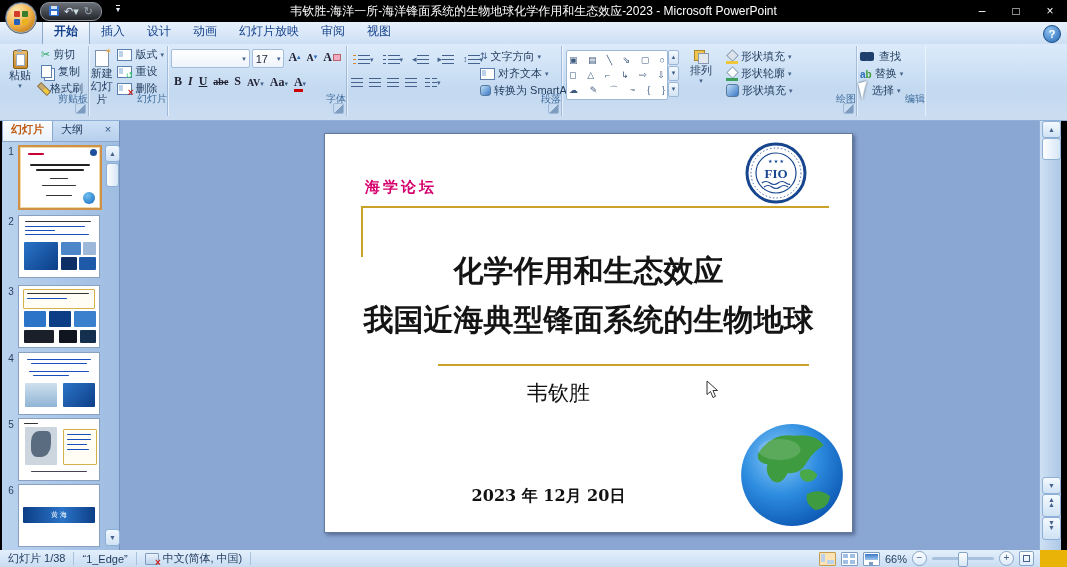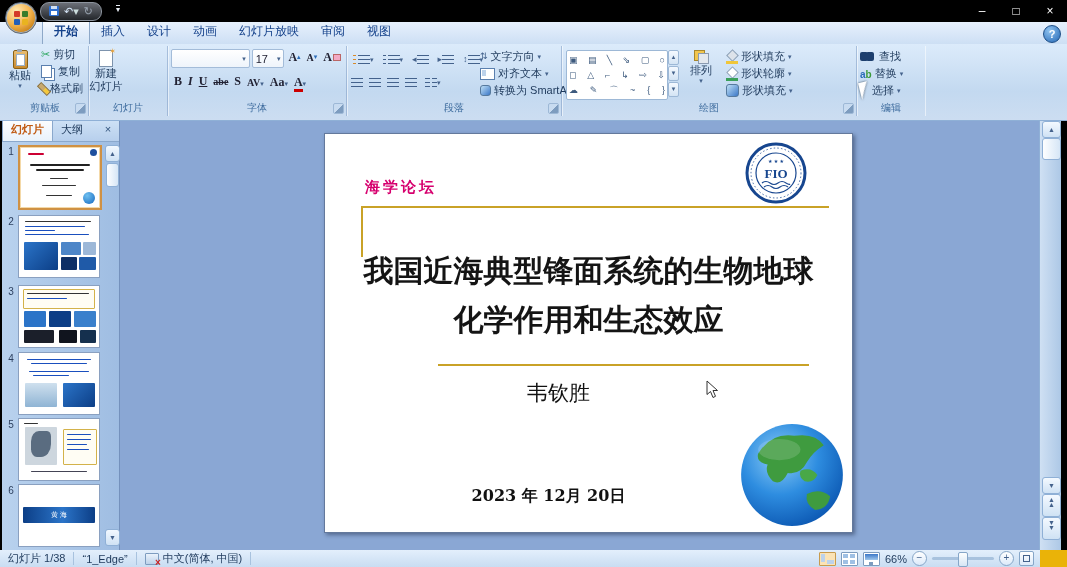--- a/index.html
+++ b/index.html
@@ -29,21 +29,21 @@
   .tabs{position:absolute;left:42px;top:0;display:flex;height:22px;align-items:flex-end;font-size:12px;color:#15428b}
   .tab{padding:3px 11px 4px;white-space:nowrap}
   .tab.active{background:linear-gradient(#fdfeff,#e6effb 45%,#d4e5f7);border:1px solid #8ea8c8;border-bottom:none;
       border-radius:3px 3px 0 0;font-weight:bold}
   .helpbtn{position:absolute;right:6px;top:3px;width:16px;height:16px;border-radius:50%;color:#fff;font-size:11px;
       font-weight:bold;text-align:center;line-height:16px;background:radial-gradient(circle at 35% 30%,#8fc3f0,#2467b5);border:1px solid #1c4d86}
   
   .ribbon{position:absolute;top:44px;left:0;right:0;height:74px;border-bottom:1px solid #8fb0d6;
       background:linear-gradient(#dcebfb,#c3d9f0 62%,#ccddf1);display:flex;padding:2px 0 0 2px;z-index:20}
   .grp{position:relative;height:70px;border-right:1px solid rgba(125,155,195,.55);box-shadow:1px 0 0 rgba(255,255,255,.55)}
-  .grp-l{position:absolute;bottom:1px;left:0;right:0;text-align:center;font-size:10px;color:#3e6c9e;white-space:nowrap}
+  .grp-l{position:absolute;bottom:10px;left:0;right:0;text-align:right;font-size:10px;color:#3e6c9e;white-space:nowrap}
   .dlgl{position:absolute;right:2px;bottom:2px;width:9px;height:9px;border:1px solid #9db8d6;border-radius:2px;
       background:linear-gradient(135deg,transparent 55%,#7d9cbf 55%)}
   .sb{display:flex;align-items:center;gap:3px;font-size:11px;color:#1e395b;height:17px;padding:0 3px;white-space:nowrap}
   .bb{display:flex;flex-direction:column;align-items:center;font-size:11px;color:#1e395b;padding-top:4px;line-height:13px;text-align:center}
   .dd{font-size:7px;color:#44628c;line-height:1}
   .combo{display:flex;align-items:center;justify-content:space-between;height:17px;background:linear-gradient(#fff,#eef4fb);
       border:1px solid #a3bcd9;border-radius:2px;font-size:11px;color:#223;padding:0 3px}
   
   .i-paste{width:13px;height:17px;background:linear-gradient(#e9bd71,#c88a2e);border:1px solid #8a6014;border-radius:2px;position:relative}
   .i-paste:before{content:"";position:absolute;left:2px;top:3px;right:2px;bottom:2px;background:#fff;border:1px solid #9aafc6}
@@ -167,20 +167,21 @@
 
 <div class="window">
 
   <div class="titlebar">
     <div class="qat">
       <span class="qat-btn"><span class="floppy"></span></span>
       <span><span>↶</span><span class="dd" style="color:#cdd">▾</span></span>
       <span class="dim"><span>↻</span></span>
     </div>
     <span class="qat-custom">▾</span>
+    <div class="title-text">韦钦胜-海洋一所-海洋锋面系统的生物地球化学作用和生态效应-2023 - Microsoft PowerPoint</div>
     <div class="win-controls">
       <span class="wc">–</span>
       <span class="wc">□</span>
       <span class="wc">×</span>
     </div>
   </div>
   <div class="office-btn">
     <span class="ob ob1"></span>
     <span class="ob ob2"></span>
     <span class="ob ob3"></span>
@@ -227,20 +228,35 @@
       <div class="grp-l">剪贴板</div>
       <span class="dlgl"></span>
     </div>
 
     <div class="grp" style="width:78px">
       <div style="display:flex">
         <div class="bb" style="width:34px">
           <span class="i-page i-star"></span>
           <span>新建</span>
           <span>幻灯片</span>
+        </div>
+        <div>
+          <div class="sb">
+              <span class="i-box"></span>
+              <span>版式</span>
+              <span class="dd">▾</span>
+            </div>
+          <div class="sb">
+              <span class="i-box i-reset"></span>
+              <span>重设</span>
+            </div>
+          <div class="sb">
+              <span class="i-box i-delx"></span>
+              <span>删除</span>
+            </div>
         </div>
       </div>
       <div class="grp-l">幻灯片</div>
     </div>
 
     <div class="grp" style="width:178px">
       <div style="display:flex;gap:2px;padding:3px 3px 0">
         <div class="combo" style="width:80px">
             <span></span>
             <span class="dd">▾</span>
@@ -514,22 +530,22 @@
         <span class="ps-btn" style="bottom:0">▼</span>
       </div>
     </div>
 
     <div class="workspace">
       <div class="slide">
         <div class="forum">海学论坛</div>
         <div class="gold-h"></div>
         <div class="gold-v"></div>
         <div class="stitle">
+          <div>化学作用和生态效应</div>
           <div>我国近海典型锋面系统的生物地球</div>
-          <div>化学作用和生态效应</div>
         </div>
         <div class="underline"></div>
         <div class="sauthor">韦钦胜</div>
         <div class="sdate">2023 年 12月 20日</div>
 
         <div class="fio">
           <svg width="62" height="62" viewBox="0 0 62 62">
             <circle cx="31" cy="31" r="29" fill="#fff" stroke="#17468f" stroke-width="3"></circle>
             <circle cx="31" cy="31" r="25" fill="none" stroke="#17468f" stroke-width="0.8" stroke-dasharray="1.5 2.2"></circle>
             <circle cx="31" cy="31" r="20" fill="none" stroke="#17468f" stroke-width="1.2"></circle>

